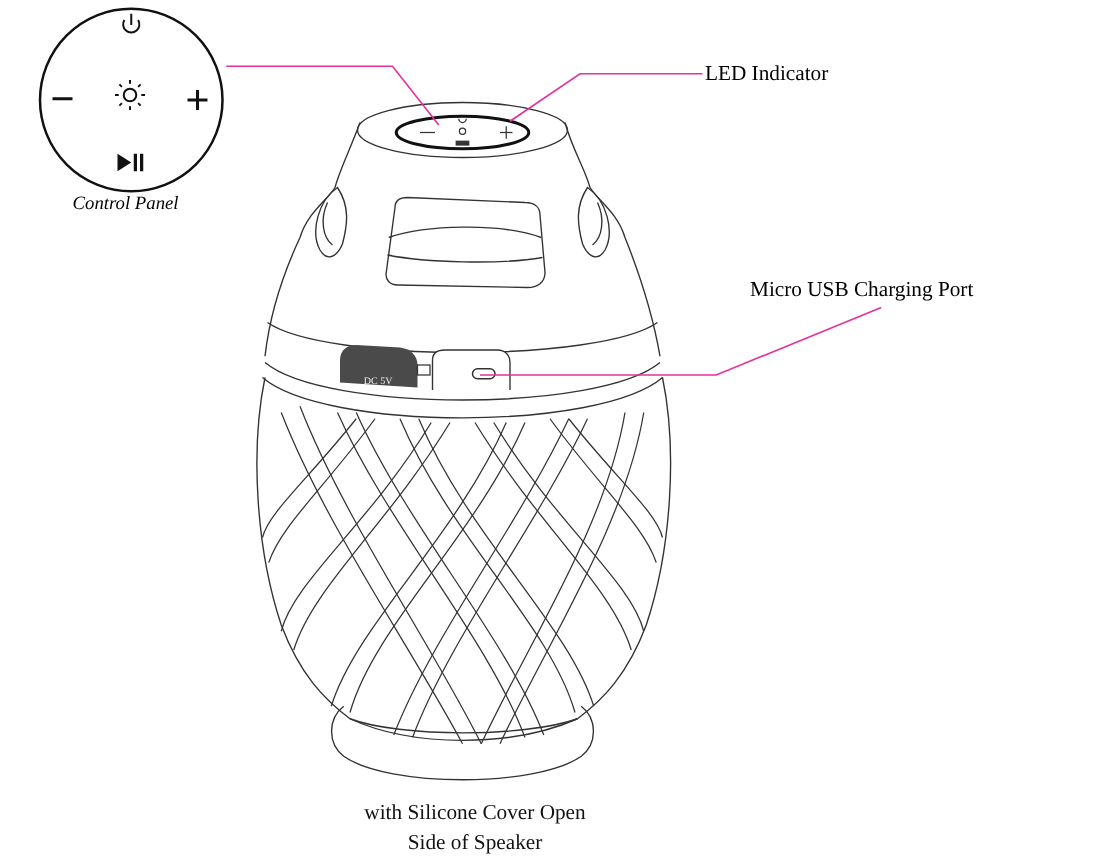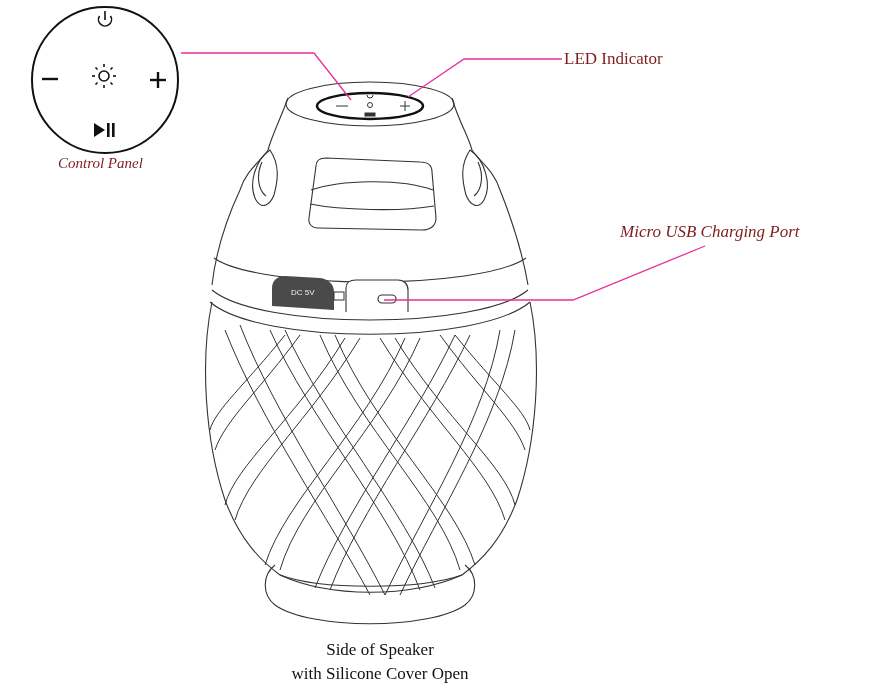--- a/index.html
+++ b/index.html
@@ -1,19 +1,19 @@
 <!DOCTYPE html>
 <html><head>
 <meta charset="utf-8">
 <style>
   html, body { margin: 0; padding: 0; background: #ffffff; }
   body { width: 886px; height: 694px; position: relative; overflow: hidden;
          font-family: "Liberation Serif", "DejaVu Serif", serif; color: #111; }
   svg.canvas { position: absolute; left: 0; top: 0; }
-  .label { position: absolute; font-size: 17px; white-space: nowrap; color: #7f1d1d; }
+  .label { position: absolute; font-size: 17px; white-space: nowrap; color: #000000; }
   .caption { position: absolute; font-size: 17px; text-align: center; line-height: 24px; color: #111; }
   .small { font-size: 15px; }
 </style>
 </head>
 <body>
 
 <svg class="canvas" width="886" height="694" viewBox="0 0 886 694" xmlns="http://www.w3.org/2000/svg">
 
   <g>
     <circle cx="105" cy="80" r="73" fill="#fff" stroke="#111" stroke-width="2"></circle>
@@ -121,19 +121,19 @@
 
   <g stroke="#e6309a" stroke-width="1.3" fill="none">
     <polyline points="181,53 314,53 351,100"></polyline>
     <polyline points="408,97 464,59 562,59"></polyline>
     <polyline points="384,300 573,300 705,246"></polyline>
   </g>
 </svg>
 
 <div class="label small" style="left:58px; top:155px;font-style:italic;">Control Panel</div>
 <div class="label" style="left:564px; top:49px;">LED Indicator</div>
-<div class="label" style="left:620px; top:222px;font-style:italic;">Micro USB Charging Port</div>
-<div class="label" style="left:291px; top:288px; font-family:Liberation Sans, sans-serif; font-size:8px; color:#eee;">DC 5V</div>
+<div class="label" style="left:600px; top:222px;">Micro USB Charging Port</div>
+<div class="label" style="left:291px; top:300px; font-family:Liberation Serif, serif; font-size:8px; color:#eee;">DC 5V</div>
 
 <div class="caption" style="left:260px; top:638px; width:240px;">
+  <div>with Silicone Cover Open</div>
   <div>Side of Speaker</div>
-  <div>with Silicone Cover Open</div>
 </div>
 
 </body></html>

